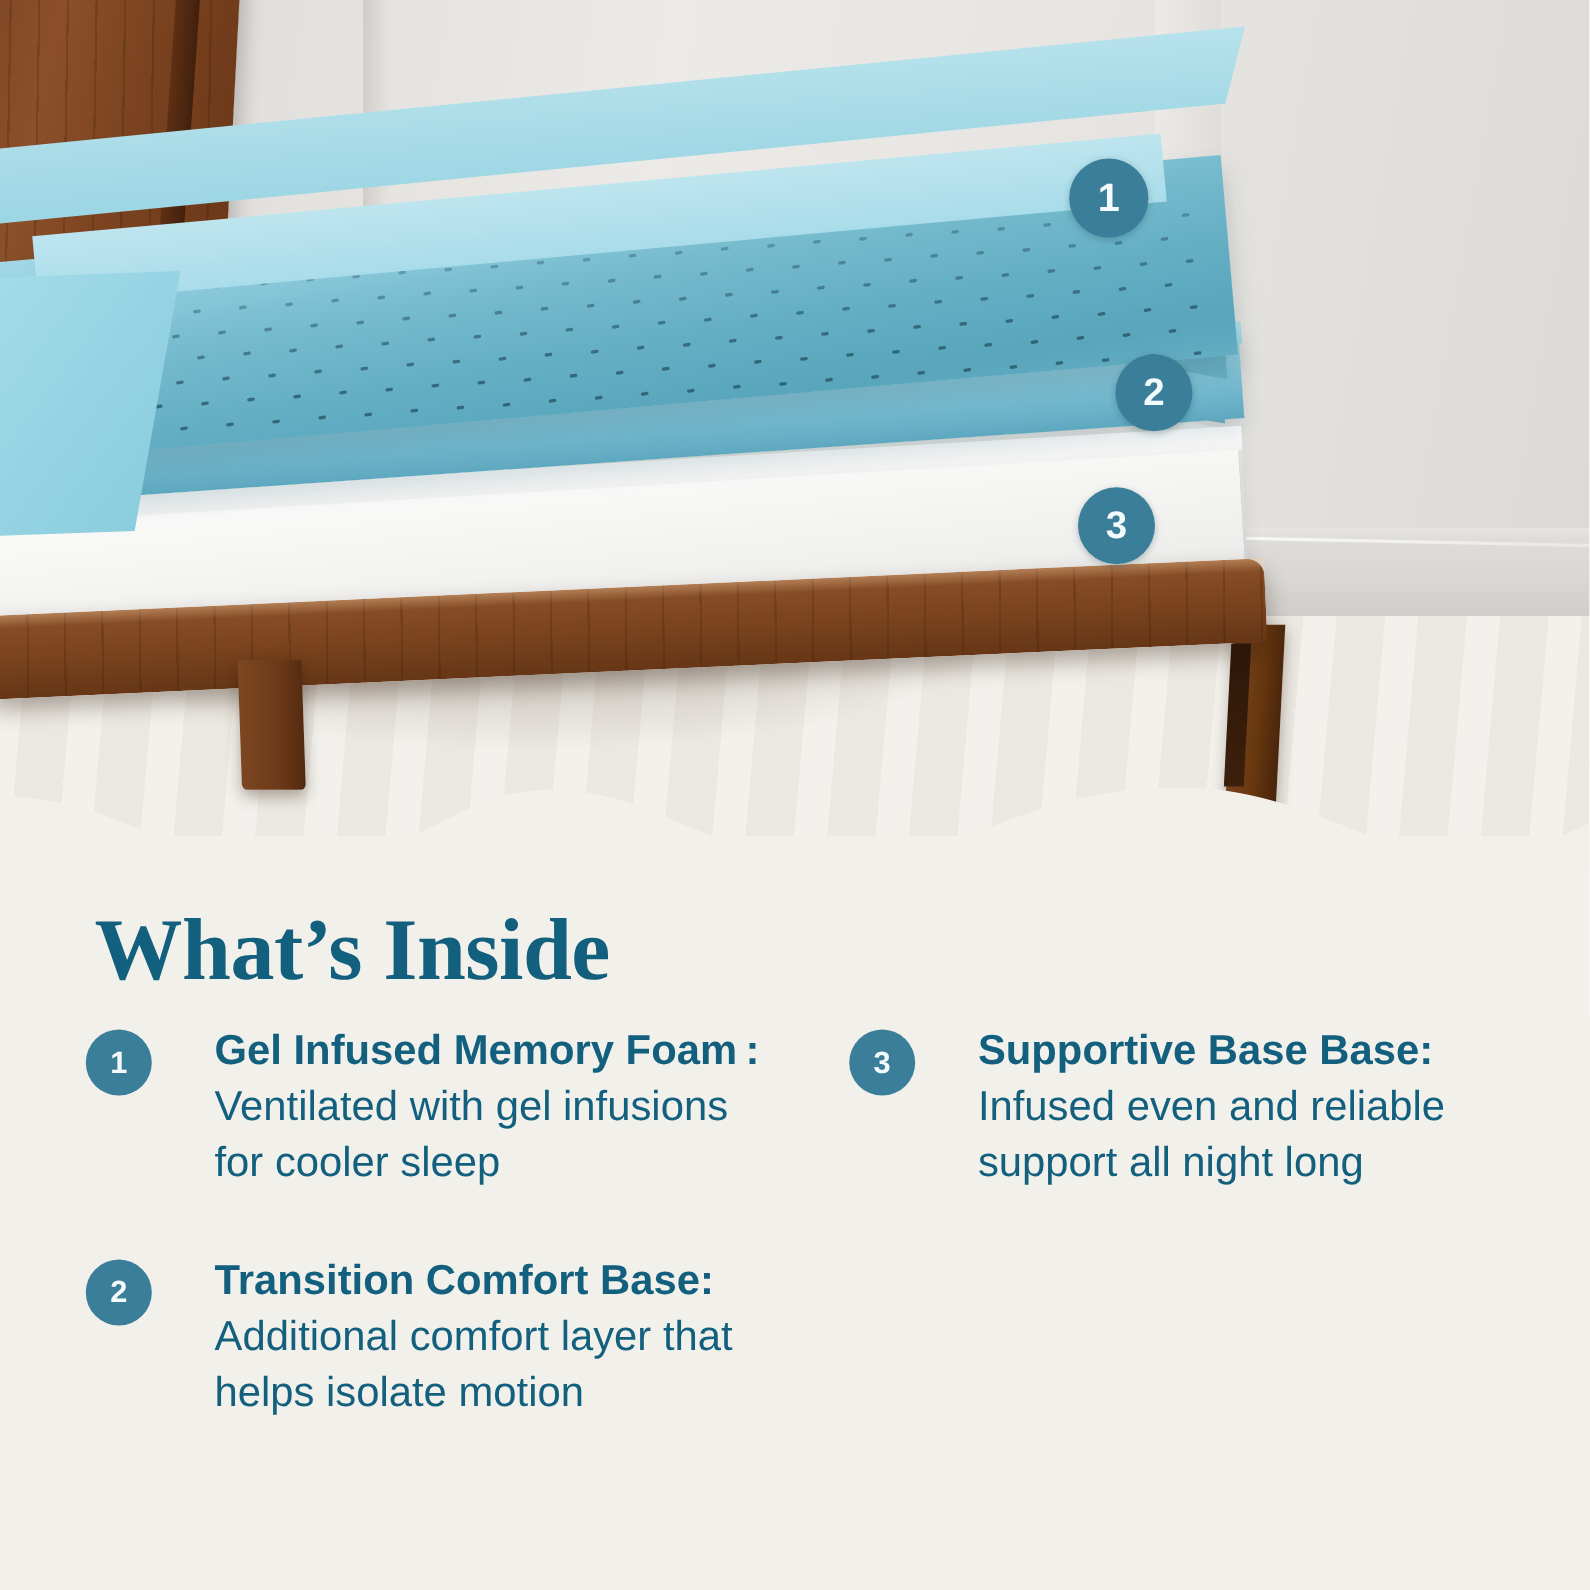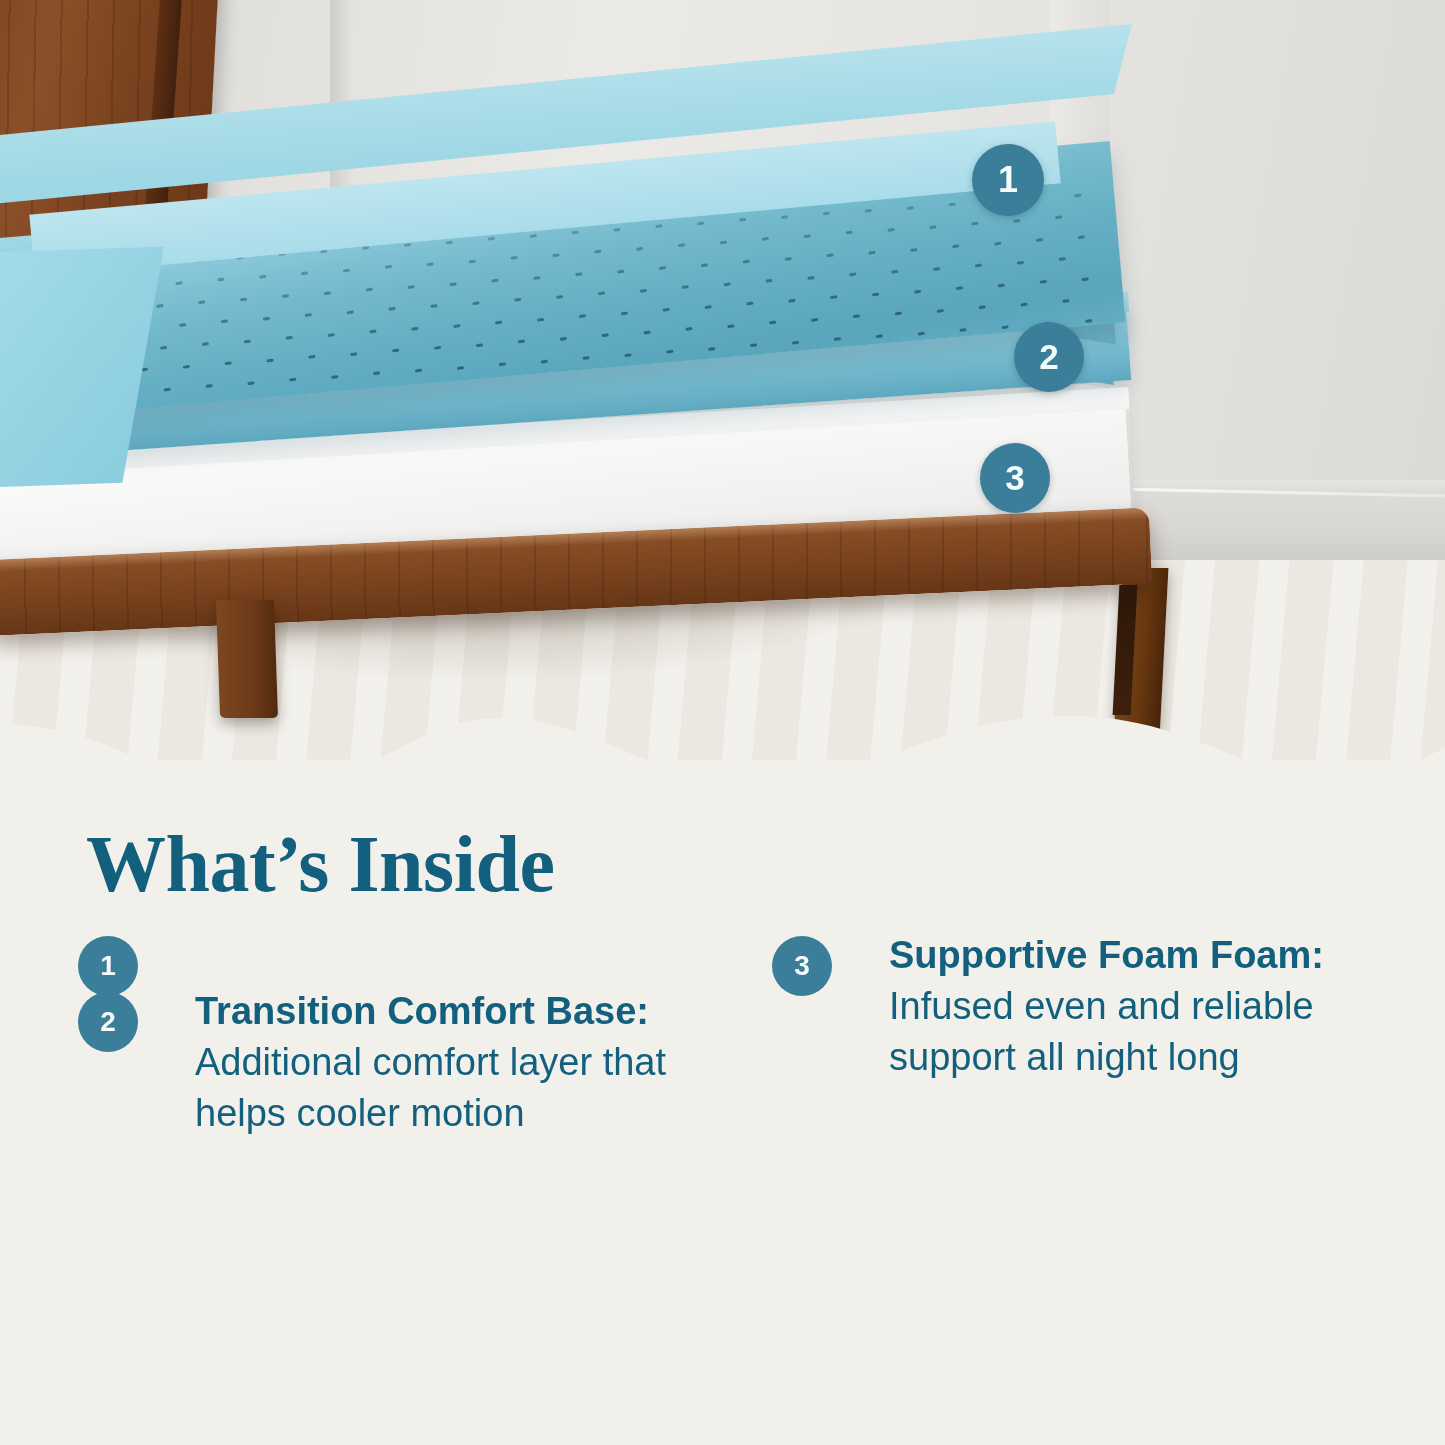--- a/index.html
+++ b/index.html
@@ -607,37 +607,40 @@
   <div class="content">
 
     <h1 class="page-title">What’s Inside</h1>
 
     <div class="cols">
 
       <div class="col col-left">
 
         <div class="feature">
           <div class="feature-badge">1</div>
+          <div class="feature-text">
+            <span class="feature-title">Gel Infused Memory Foam :</span><span class="feature-desc"> Ventilated with gel infusions for cooler sleep</span>
+          </div>
         </div>
 
         <div class="feature">
           <div class="feature-badge">2</div>
           <div class="feature-text">
-            <span class="feature-title">Transition Comfort Base:</span><span class="feature-desc"> Additional comfort layer that helps cooler motion</span>
+            <span class="feature-title">Transition Comfort Base:</span><span class="feature-desc"> Additional comfort layer that helps isolate motion</span>
           </div>
         </div>
 
       </div>
 
       <div class="col col-right">
 
         <div class="feature">
           <div class="feature-badge">3</div>
           <div class="feature-text">
-            <span class="feature-title">Supportive Foam Foam:</span><span class="feature-desc"> Infused even and reliable support all night long</span>
+            <span class="feature-title">Supportive Base Base:</span><span class="feature-desc"> Infused even and reliable support all night long</span>
           </div>
         </div>
 
       </div>
 
     </div>
   </div>
 </div>
 
 </body></html>

